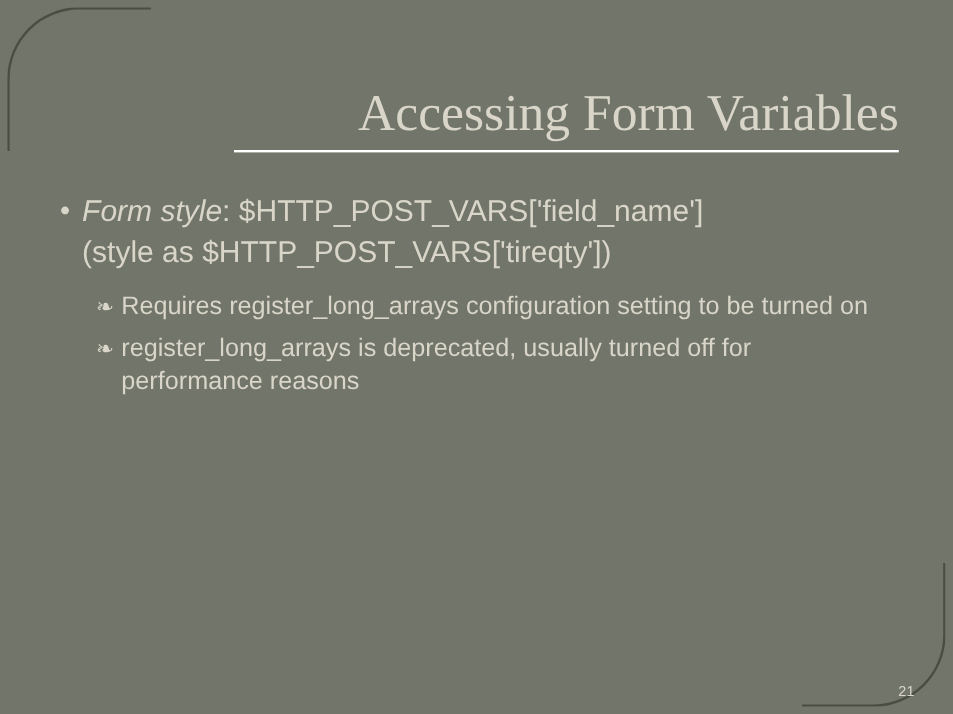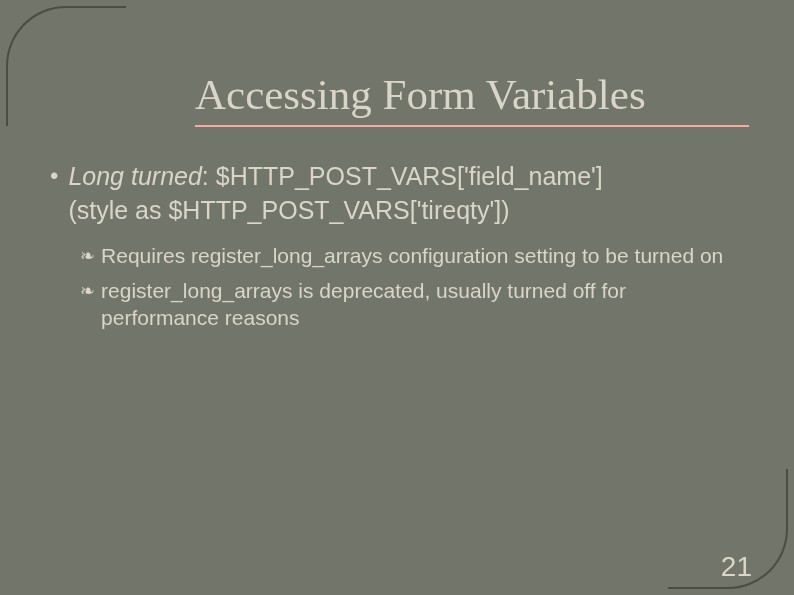--- a/index.html
+++ b/index.html
@@ -33,23 +33,23 @@
 }
 .title {
   position: absolute;
   top: 70px;
   left: 195px;
   right: 45px;
   color: #d9d6c9;
   font-family: Georgia, 'Times New Roman', serif;
   font-size: 43px;
   font-weight: 400;
-  border-bottom: 2px solid #fca5a5;
+  border-bottom: 2px solid #ffffff;
   padding-bottom: 6px;
-  text-align: left;
+  text-align: right;
 }
 .content {
   position: absolute;
   top: 160px;
   left: 50px;
   right: 45px;
   color: #d9d6c9;
 }
 .bullet-row {
   display: flex;
@@ -83,38 +83,38 @@
   color: #d9d6c9;
   font-family: Georgia, serif;
 }
 .sub-text {
   font-size: 21px;
   line-height: 1.3;
 }
 .page-num {
   position: absolute;
   bottom: 12px;
-  right: 42px;
+  right: 32px;
   color: #d9d6c9;
-  font-size: 28px;
+  font-size: 12px;
 }
 </style>
 </head>
 <body>
 
 <div class="corner-tl"></div>
 <div class="corner-br"></div>
 
 <div class="title">Accessing Form Variables</div>
 
 <div class="content">
   <div class="bullet-row">
     <span class="dot">•</span>
     <div class="main-text">
-      <span class="italic">Long turned</span><span>: </span><span>$HTTP_POST_VARS['field_name']</span><br>
+      <span class="italic">Form style</span><span>: </span><span>$HTTP_POST_VARS['field_name']</span><br>
       <span>(style as </span><span>$HTTP_POST_VARS['tireqty']</span><span>)</span>
     </div>
   </div>
   <div class="sub-list">
     <div class="sub-row">
       <span class="flourish">❧</span>
       <div class="sub-text">Requires register_long_arrays configuration setting to be turned on</div>
     </div>
     <div class="sub-row">
       <span class="flourish">❧</span>

